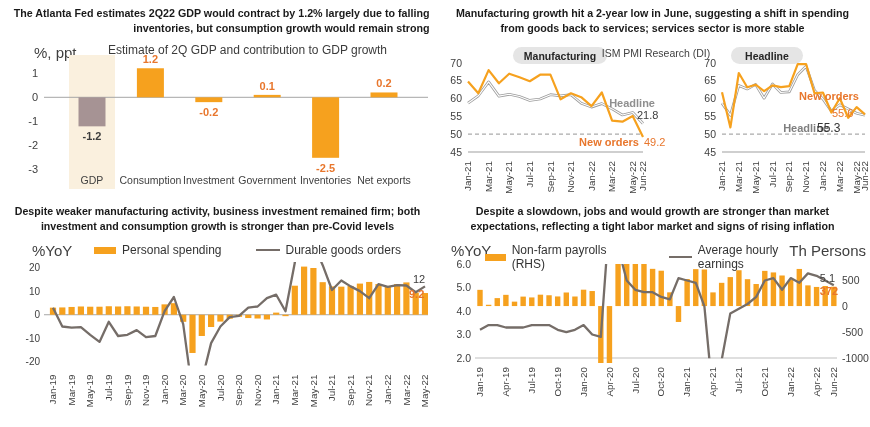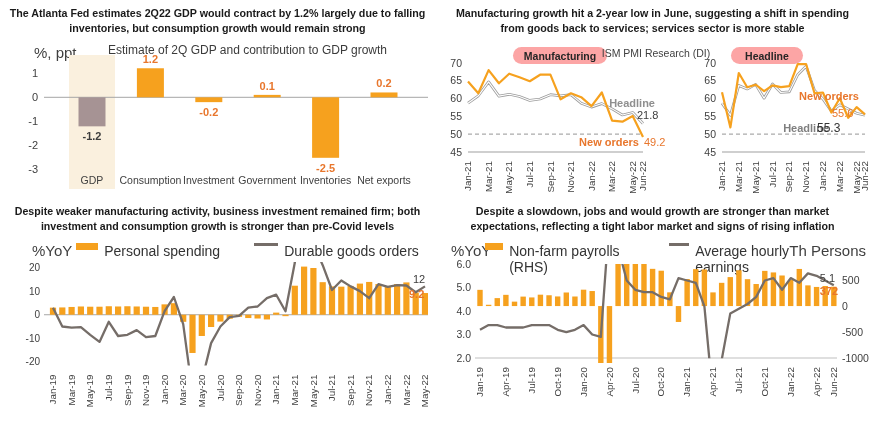--- a/index.html
+++ b/index.html
@@ -5,51 +5,51 @@
   html,body{margin:0;padding:0;background:#fff;}
   .stage{position:relative;width:870px;height:427px;background:#ffffff;
          font-family:"Liberation Sans",sans-serif;overflow:hidden;}
   .quad{position:absolute;}
   #q-tl{left:0;top:0;width:435px;height:200px;}
   #q-tr{left:435px;top:0;width:435px;height:200px;}
   #q-bl{left:0;top:200px;width:435px;height:212px;}
   #q-br{left:435px;top:200px;width:435px;height:212px;}
   .qtitle{position:absolute;top:6px;left:0;right:0;margin:0 auto;text-align:center;
           font-weight:bold;font-size:10.7px;line-height:14.5px;color:#1a1a1a;}
-  #q-tl .qtitle{width:424px;}
+  #q-tl .qtitle{width:424px;text-align:right;}
   #q-tr .qtitle{width:402px;}
   #q-bl .qtitle{top:4px;width:432px;font-size:10.6px;}
   #q-br .qtitle{top:4px;width:410px;}
   .axis-note{position:absolute;font-size:15px;color:#3f3f3f;}
   .tl-unit{left:34px;top:44px;}
   .tl-subtitle{position:absolute;left:70px;right:10px;top:43px;text-align:center;
                font-size:12px;color:#3b3b3b;}
   .plot{position:absolute;left:0;}
   #plot-gdp{top:53px;}
   #plot-ism{top:53px;}
   #plot-ps{top:56px;}
   #plot-nfp{top:56px;}
   svg text{font-family:"Liberation Sans",sans-serif;}
-  .pill{position:absolute;height:17px;border-radius:9px;background:#fca5a5;color:#262626;
+  .pill{position:absolute;height:17px;border-radius:9px;background:#e5e5e5;color:#262626;
         font-weight:bold;font-size:10.5px;display:flex;align-items:center;justify-content:center;}
   .pill-m{left:78px;top:47px;width:94px;}
   .pill-s{left:296px;top:47px;width:72px;}
   .ism-title{position:absolute;left:160px;top:47px;width:122px;text-align:center;
              font-size:10.5px;color:#3f3f3f;}
   .ann{position:absolute;font-size:11px;white-space:nowrap;}
   .m-headline{left:148px;top:97px;width:72px;text-align:right;color:#8F8F8F;font-weight:bold;}
   .m-headline-val{left:202px;top:109px;color:#3d3d3d;}
   .m-new{left:126px;top:136px;width:78px;text-align:right;color:#E8762C;font-weight:bold;}
   .m-new-val{left:209px;top:136px;color:#E8762C;}
   .s-new{left:356px;top:90px;width:68px;text-align:right;color:#E8762C;font-weight:bold;}
   .s-new-val{left:397px;top:107px;color:#E8762C;}
   .s-headline{left:344px;top:122px;width:50px;text-align:right;color:#7F7F7F;font-weight:bold;}
   .s-headline-val{left:382px;top:121px;color:#333;font-size:12px;}
-  .lg{position:absolute;display:flex;align-items:flex-start;justify-content:center;
-      font-size:14px;color:#333;}
+  .lg{position:absolute;display:flex;align-items:center;justify-content:center;
+      font-size:12px;color:#333;}
   .bl-legend{left:70px;right:10px;top:43px;}
   .br-legend{left:50px;right:50px;top:43px;}
   .sw-bar{width:22px;height:7px;background:#F6A11E;margin-right:6px;display:inline-block;}
   .sw-line{width:24px;height:2.5px;background:#756D68;margin-left:34px;margin-right:6px;display:inline-block;}
   .bl-yoy{left:32px;top:42px;}
   .br-yoy{left:16px;top:42px;}
   .br-units{right:4px;top:42px;}
   .source{position:absolute;left:5px;top:404px;font-size:10.3px;color:#595959;}
 </style>
 </head>

